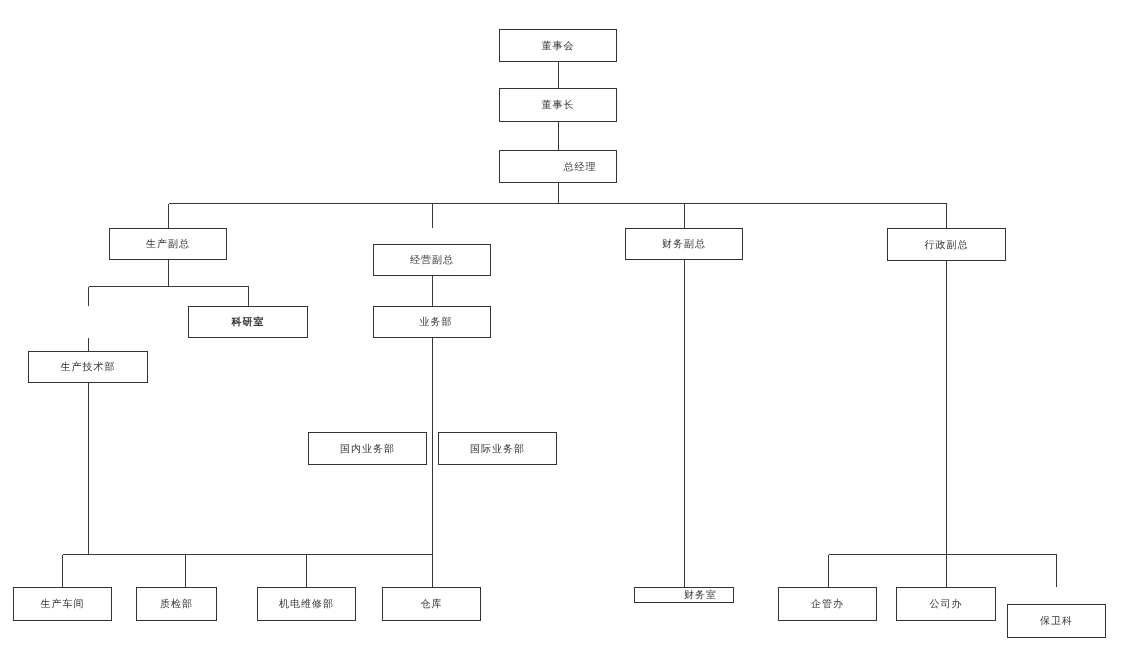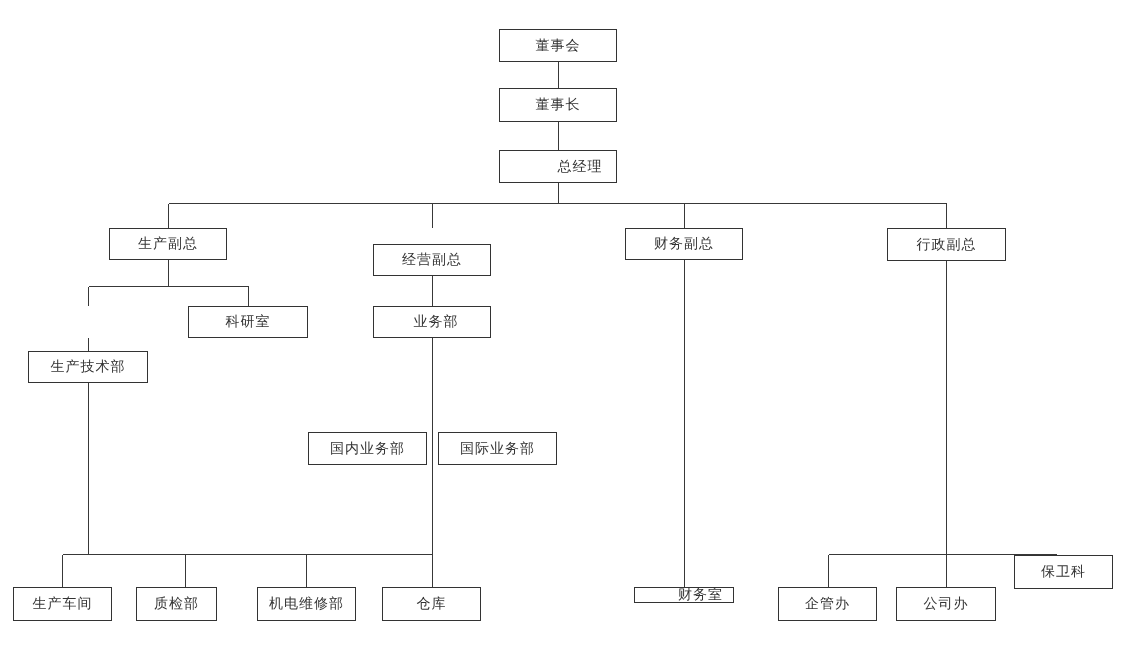--- a/index.html
+++ b/index.html
@@ -17,48 +17,48 @@
     position:relative;width:1130px;height:660px;
     background:var(--bg-color);overflow:hidden;
   }
   svg.lines{position:absolute;left:0;top:0;width:1130px;height:660px;}
   svg.lines path{stroke:var(--line-color);stroke-width:1;fill:none;}
   .node{
     position:absolute;box-sizing:border-box;
     border:1px solid var(--border-color);
     background:var(--bg-color);
     display:flex;align-items:center;justify-content:center;
-    font-size:14px;color:var(--text-color);
+    font-size:10px;color:var(--text-color);
     letter-spacing:1px;white-space:nowrap;
   }
   
   .n-board        {left:499px;top:29px; width:118px;height:33px;}
   .n-chairman     {left:499px;top:88px; width:118px;height:34px;}
   .n-gm           {left:499px;top:150px;width:118px;height:33px;padding-left:44px;}
   
   .n-vp-production{left:109px;top:228px;width:118px;height:32px;}
   .n-vp-operations{left:373px;top:228px;width:118px;height:32px;margin-top:16px;}
   .n-vp-finance   {left:625px;top:228px;width:118px;height:32px;}
   .n-vp-admin     {left:887px;top:228px;width:119px;height:33px;}
   
   .n-production-tech{left:28px; top:306px;width:120px;height:32px;margin-top:45px;}
-  .n-research       {left:188px;top:306px;width:120px;height:32px;}
+  .n-research       {left:188px;top:306px;width:120px;height:32px;font-weight:bold;}
   .n-business       {left:373px;top:306px;width:118px;height:32px;padding-left:8px;}
   
   .n-domestic     {left:308px;top:432px;width:119px;height:33px;}
   .n-international{left:438px;top:432px;width:119px;height:33px;}
   
   .n-workshop      {left:13px;  top:587px;width:99px; height:34px;}
   .n-quality       {left:136px; top:587px;width:81px; height:34px;text-align:center;}
   .n-mech          {left:257px; top:587px;width:99px; height:34px;}
   .n-warehouse     {left:382px; top:587px;width:99px; height:34px;}
   .n-finance-office{left:634px; top:587px;width:100px;height:16px;padding-left:33px;}
   .n-enterprise    {left:778px; top:587px;width:99px; height:34px;}
   .n-company       {left:896px; top:587px;width:100px;height:34px;}
-  .n-security      {left:1007px;top:555px;width:99px; height:34px;margin-left:7px;}
+  .n-security      {left:1007px;top:604px;width:99px; height:34px;}
 </style>
 </head>
 <body>
 
 <div class="canvas">
 
   <svg class="lines" viewBox="0 0 1130 660" shape-rendering="crispEdges" aria-hidden="true">
     <path d="M558.5 62 V88"></path>
     <path d="M558.5 122 V150"></path>
     <path d="M558.5 183 V203.5 M168.5 203.5 H946.5 M168.5 203.5 V228 M432.5 203.5 V228 M684.5 203.5 V228 M946.5 203.5 V228"></path>

